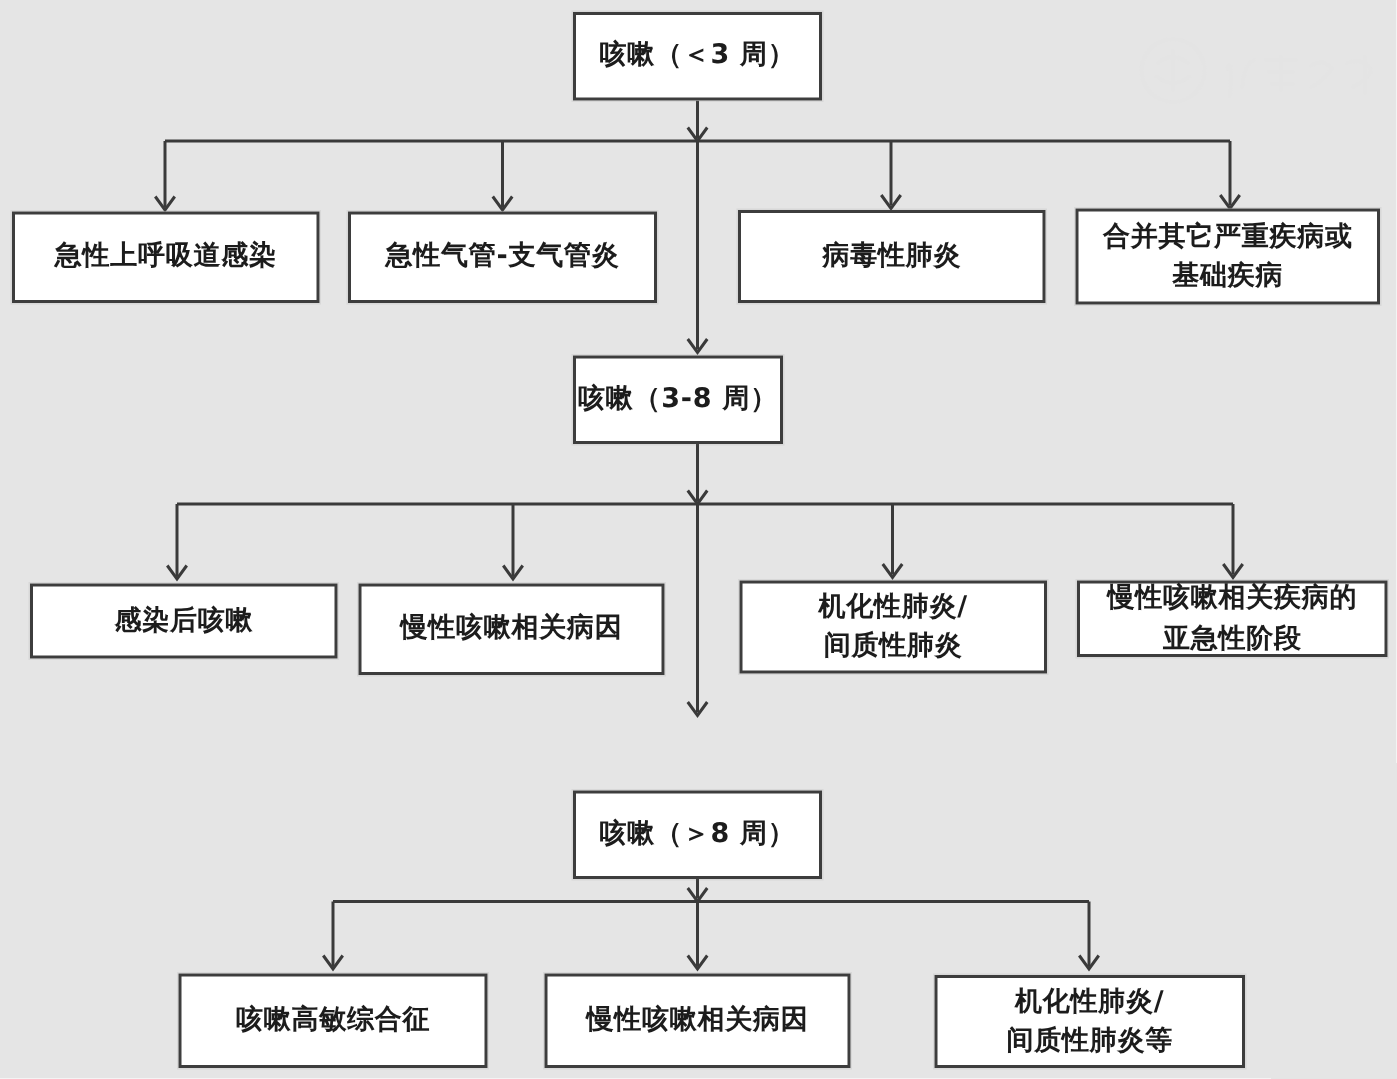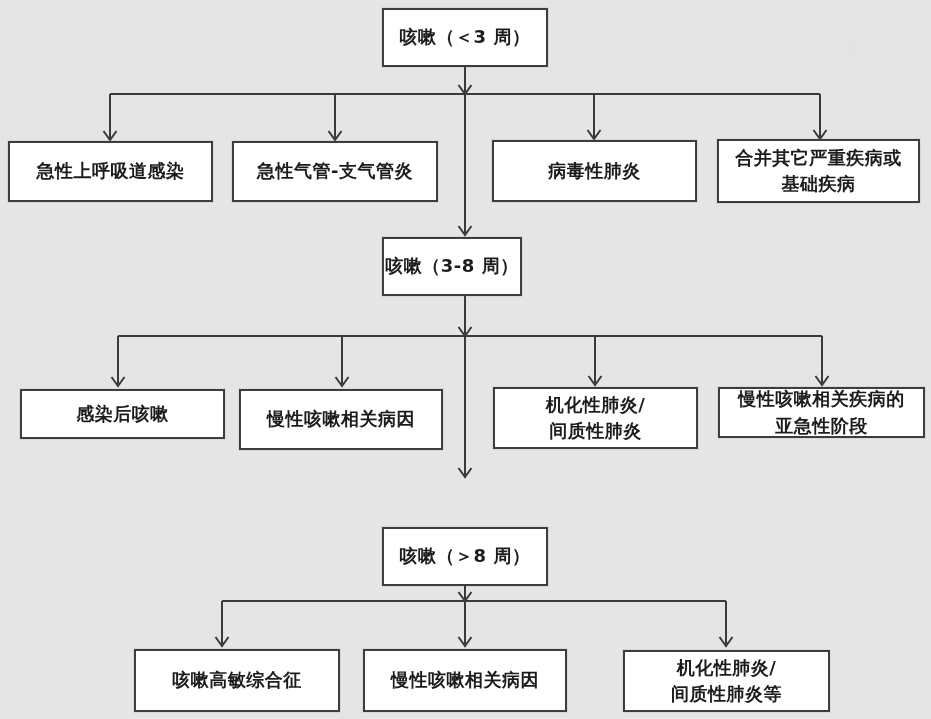--- a/index.html
+++ b/index.html
@@ -107,18 +107,18 @@
 
   <div class="node" style="left:382px; top:237px; width:140px; height:59px;">咳嗽（3-8 周）</div>
   <div class="node" style="left:20px;  top:389px; width:205px; height:50px;">感染后咳嗽</div>
   <div class="node" style="left:239px; top:389px; width:204px; height:61px;">慢性咳嗽相关病因</div>
   <div class="node" style="left:493px; top:387px; width:205px; height:62px;">机化性肺炎/
 间质性肺炎</div>
   <div class="node" style="left:718px; top:387px; width:207px; height:51px;">慢性咳嗽相关疾病的
 亚急性阶段</div>
 
   <div class="node" style="left:382px; top:479px; width:166px; height:59px;margin-top:48px;">咳嗽（＞8 周）</div>
-  <div class="node" style="left:134px; top:649px; width:206px; height:63px;">咳嗽高敏综合征</div>
+  <div class="node" style="left:119px; top:649px; width:206px; height:63px;">咳嗽高敏综合征</div>
   <div class="node" style="left:363px; top:649px; width:204px; height:63px;">慢性咳嗽相关病因</div>
   <div class="node" style="left:623px; top:650px; width:207px; height:62px;">机化性肺炎/
 间质性肺炎等</div>
 
 </div>
 
 </body></html>

